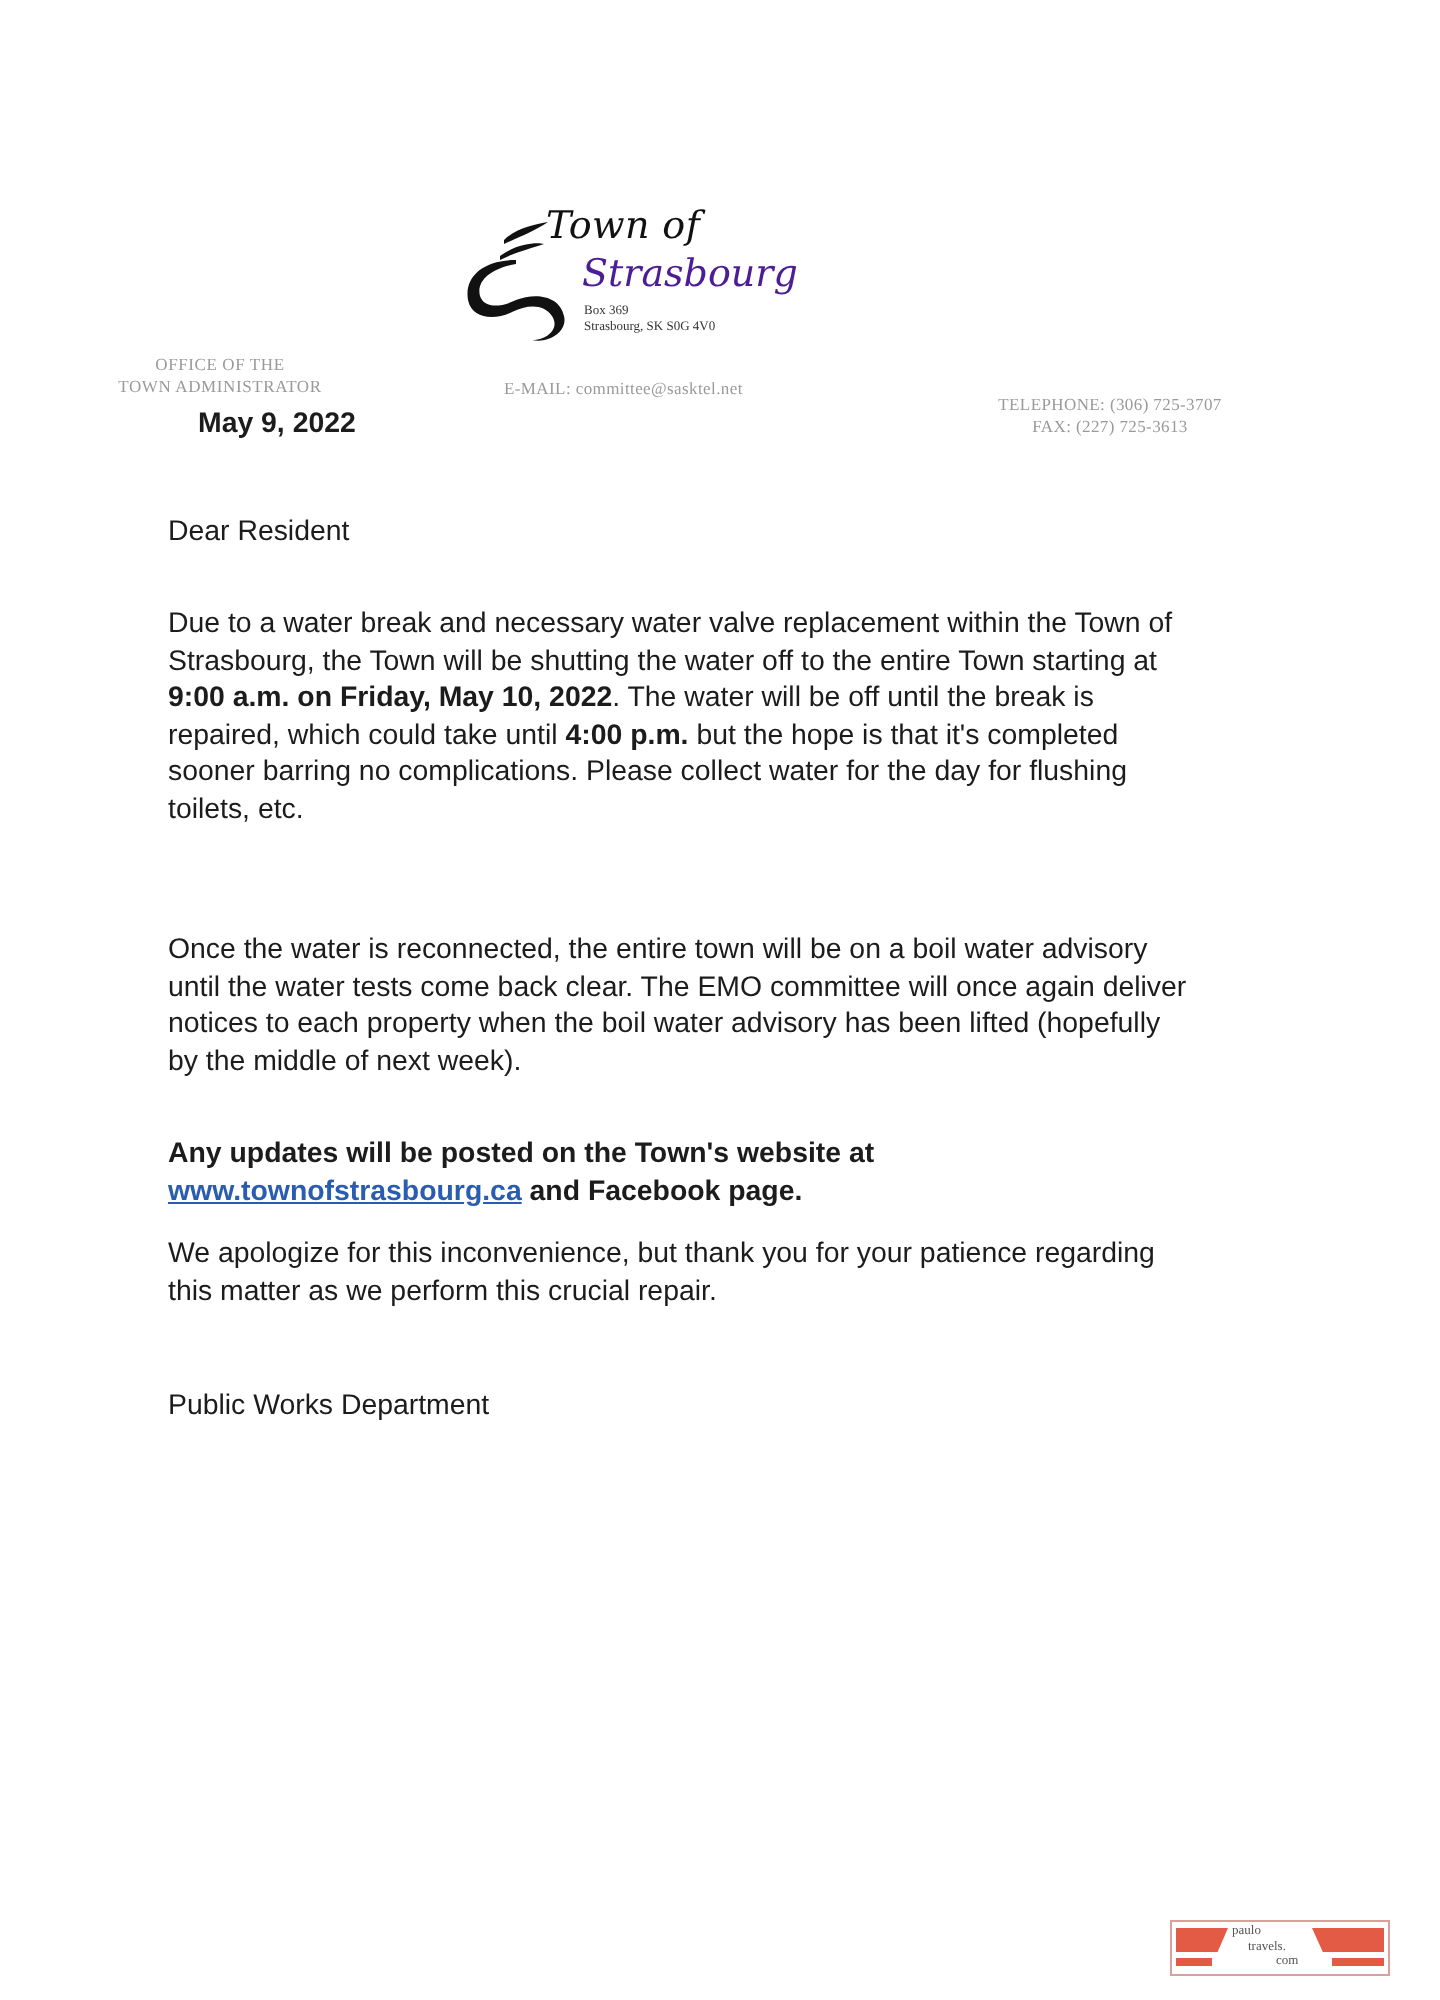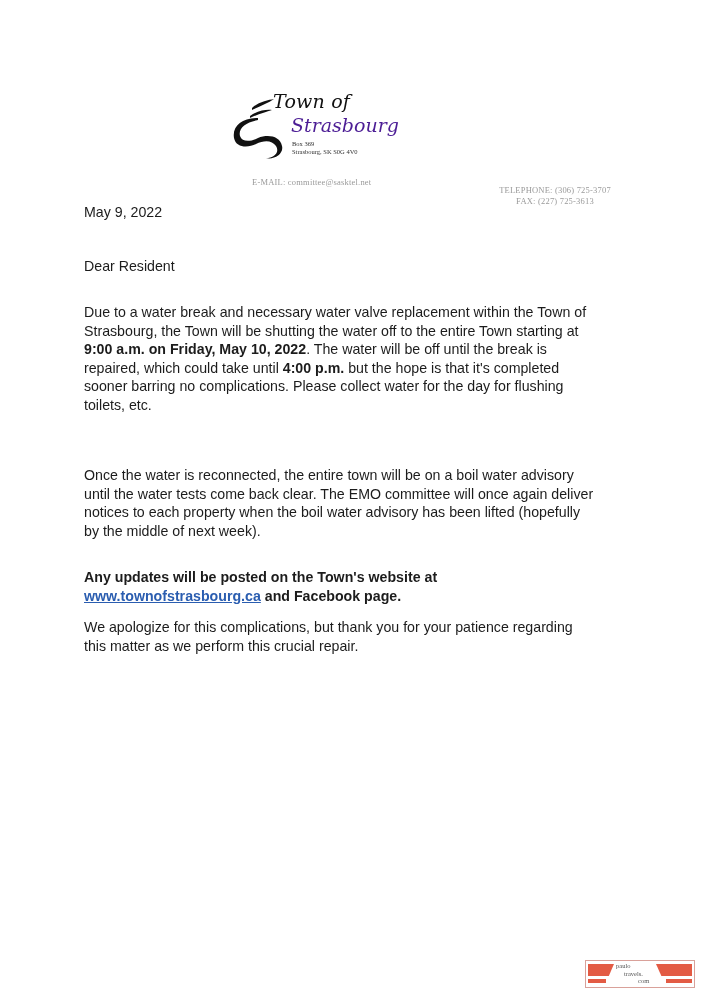--- a/index.html
+++ b/index.html
@@ -10,21 +10,21 @@
     body {
       width: 720px;
       height: 1000px;
       position: relative;
       overflow: hidden;
       font-family: "Liberation Sans", sans-serif;
       color: #1a1a1a;
     }
     .letterhead {
       position: absolute;
-      left: 0; top: 0;
+      left: 0; top: 12px;
       width: 720px;
       height: 200px;
     }
     .logo-wrap {
       position: absolute;
       left: 228px;
       top: 90px;
       width: 200px;
       height: 75px;
     }
@@ -110,21 +110,21 @@
       top: 200px;
       width: 520px;
       font-family: "Liberation Sans", sans-serif;
       font-size: 14.2px;
       line-height: 18.5px;
       color: #1c1c1c;
     }
     .letter p {
       margin: 0;
     }
-    .date { position: absolute; top: 3px; left: 0; white-space: nowrap; }
+    .date { position: absolute; top: 3px; left: 15px; white-space: nowrap; font-weight: bold; }
     .salutation { position: absolute; top: 57px; left: 0; white-space: nowrap; text-align: right; }
     .para1 { position: absolute; top: 103px; left: 0; width: 510px; }
     .para2 { position: absolute; top: 266px; left: 0; width: 510px; }
     .para3 { position: absolute; top: 368px; left: 0; width: 510px; font-weight: bold; }
     .para4 { position: absolute; top: 418px; left: 0; width: 510px; }
     .signoff { position: absolute; top: 494px; left: 0; width: 300px; }
     b { font-weight: bold; text-align: center; }
     a.link {
       color: #2a5db0;
       text-decoration: underline;
@@ -174,20 +174,24 @@
       <path d="M30 22 C 14 22, 4 30, 6 42 C 8 52, 20 52, 28 48 C 36 44, 44 44, 48 50 C 52 56, 46 62, 38 62 C 46 64, 56 58, 54 50 C 52 40, 40 38, 30 42 C 22 46, 14 46, 12 40 C 10 32, 18 26, 30 24 Z" fill="#111"></path>
     </svg>
     <div class="logo-title-1">Town of</div>
     <div class="logo-title-2">Strasbourg</div>
     <div class="logo-addr">
       <div>Box 369</div>
       <div>Strasbourg, SK S0G 4V0</div>
     </div>
   </div>
 
+  <div class="lh-left">
+    <div>Office of the</div>
+    <div>Town Administrator</div>
+  </div>
 
   <div class="lh-center">
     <span style="text-transform:uppercase">E-MAIL:</span>
     <span>committee@sasktel.net</span>
   </div>
 
   <div class="lh-right">
     <div>
       <span class="up">Telephone:</span>
       <span>(306) 725-3707</span>
@@ -202,23 +206,24 @@
 <div class="letter">
   <p class="date">May 9, 2022</p>
   <p class="salutation">Dear Resident</p>
 
   <p class="para1"><span>Due to a water break and necessary water valve replacement within the Town of Strasbourg, the Town will be shutting the water off to the entire Town starting at </span><b>9:00 a.m. on Friday, May 10, 2022</b><span>. The water will be off until the break is repaired, which could take until </span><b>4:00 p.m.</b><span> but the hope is that it's completed sooner barring no complications. Please collect water for the day for flushing toilets, etc.</span></p>
 
   <p class="para2">Once the water is reconnected, the entire town will be on a boil water advisory until the water tests come back clear. The EMO committee will once again deliver notices to each property when the boil water advisory has been lifted (hopefully by the middle of next week).</p>
 
   <p class="para3"><span>Any updates will be posted on the Town's website at </span><a class="link">www.townofstrasbourg.ca</a><span> and Facebook page.</span></p>
 
-  <p class="para4">We apologize for this complications, but thank you for your patience regarding this matter as we perform this crucial repair.</p>
+  <p class="para4">We apologize for this inconvenience, but thank you for your patience regarding this matter as we perform this crucial repair.</p>
 
   <div class="signoff">
+    <div>Public Works Department</div>
   </div>
 </div>
 
 <div class="watermark">
   <div class="wm-bar tl"></div>
   <div class="wm-bar tr"></div>
   <div class="wm-bar bl"></div>
   <div class="wm-bar br"></div>
   <div class="wm-text">
     <span class="l1">paulo</span>

